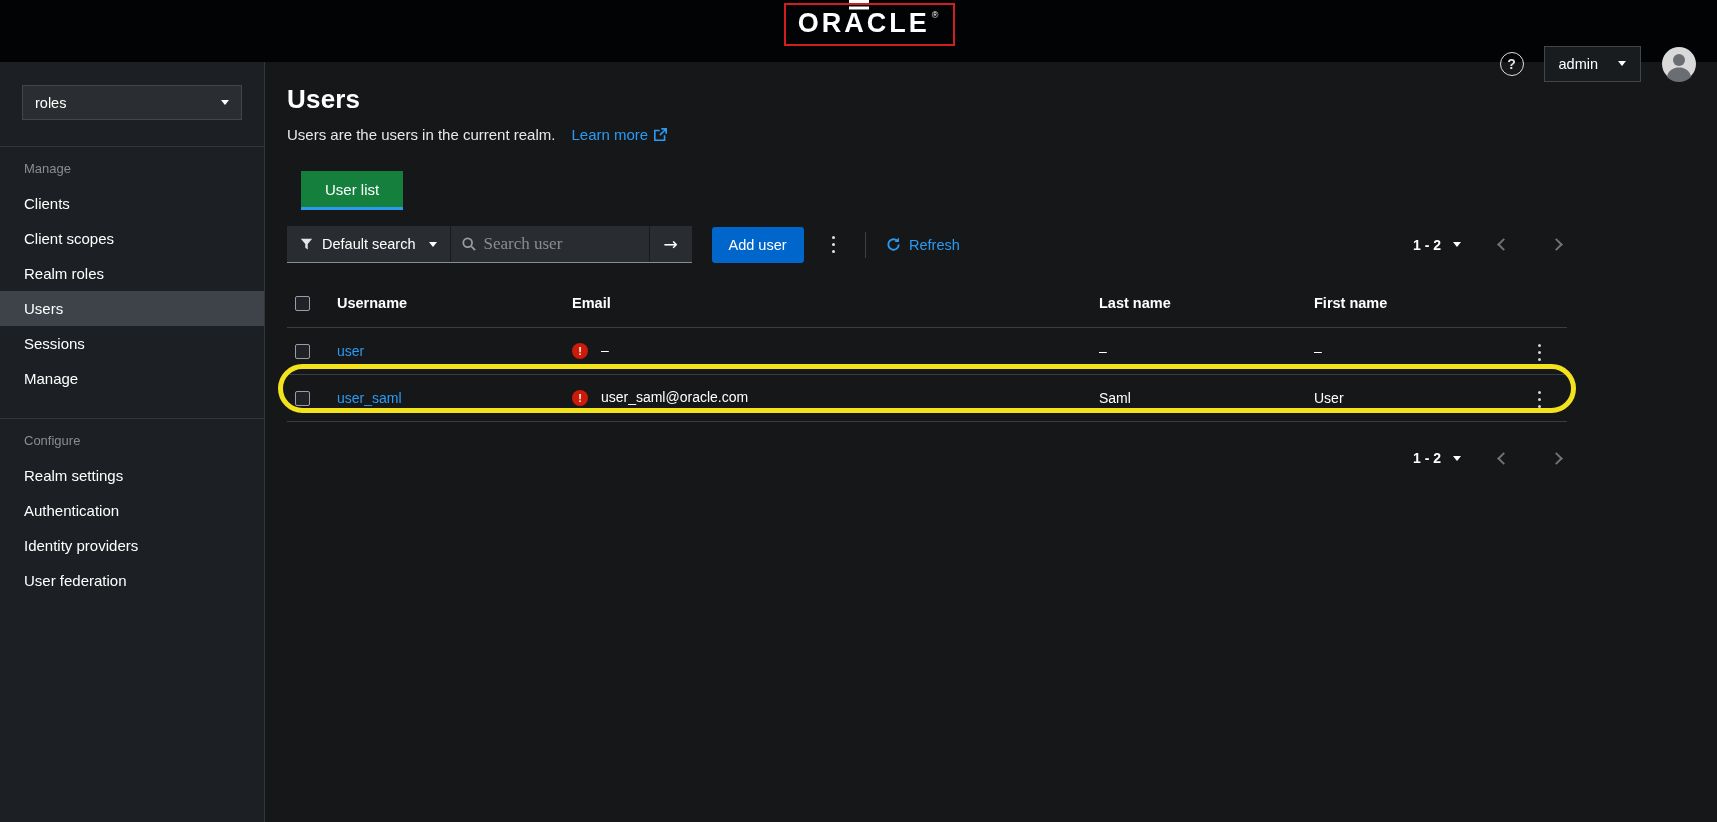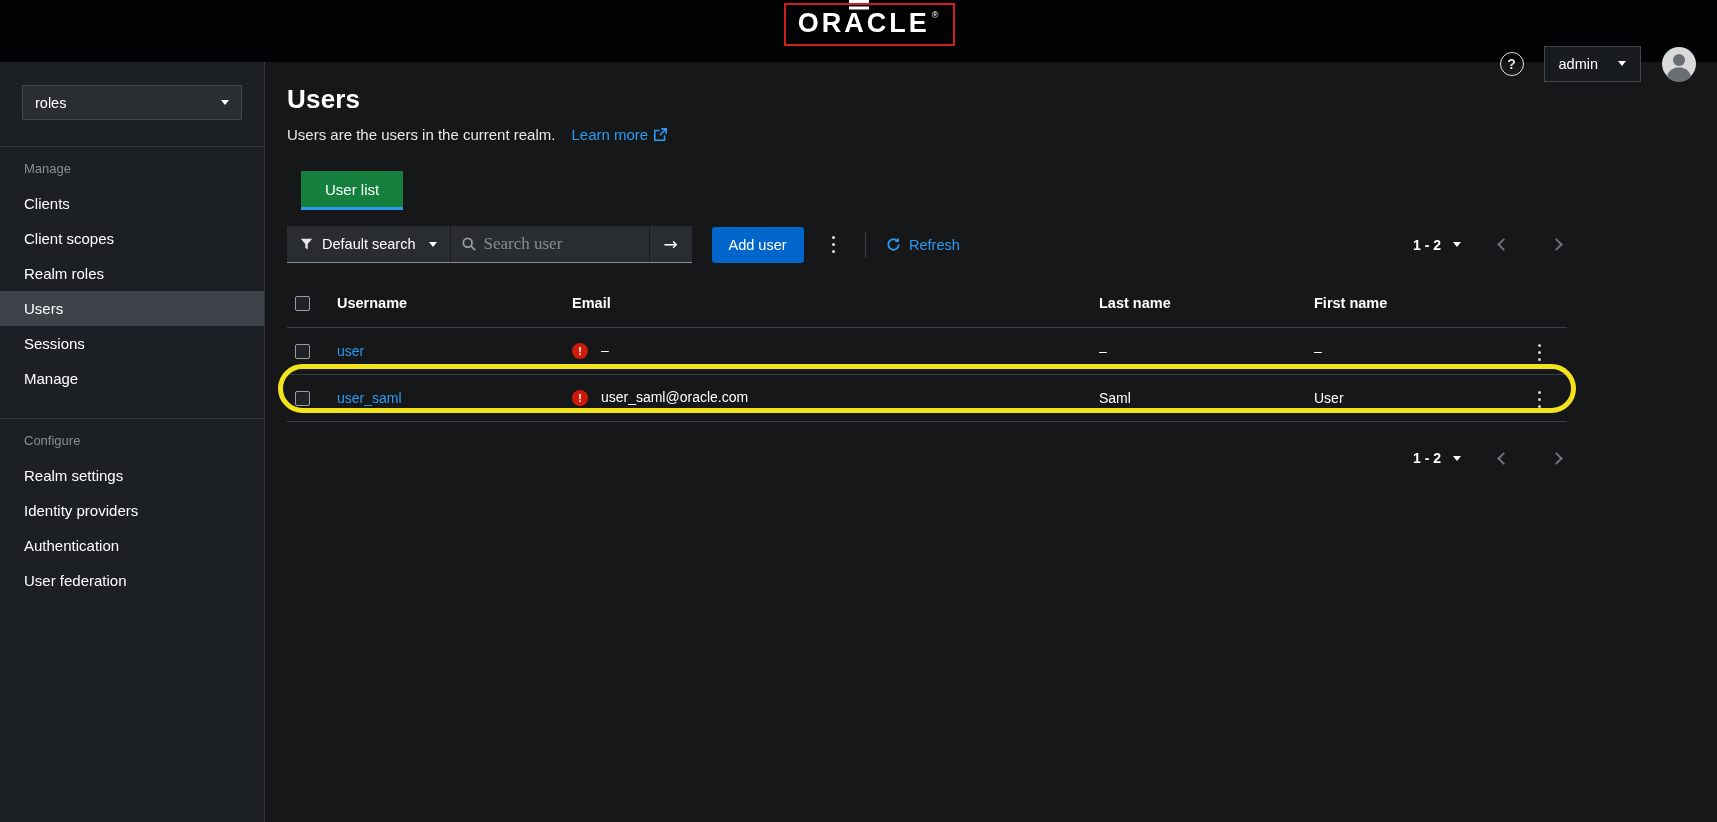--- a/index.html
+++ b/index.html
@@ -276,22 +276,22 @@
         <div class="nav-item selected">Users</div>
         <div class="nav-item">Sessions</div>
         <div class="nav-item">Manage</div>
       </nav>
     </div>
 
     <div class="nav-section" style="margin-top:22px;">
       <div class="nav-section-label">Configure</div>
       <nav>
         <div class="nav-item">Realm settings</div>
+        <div class="nav-item">Authentication</div>
         <div class="nav-item">Identity providers</div>
-        <div class="nav-item">Authentication</div>
         <div class="nav-item">User federation</div>
       </nav>
     </div>
   </aside>
 
   <main class="main">
 
     <h1 class="page-title">Users</h1>
 
     <div class="page-sub">

